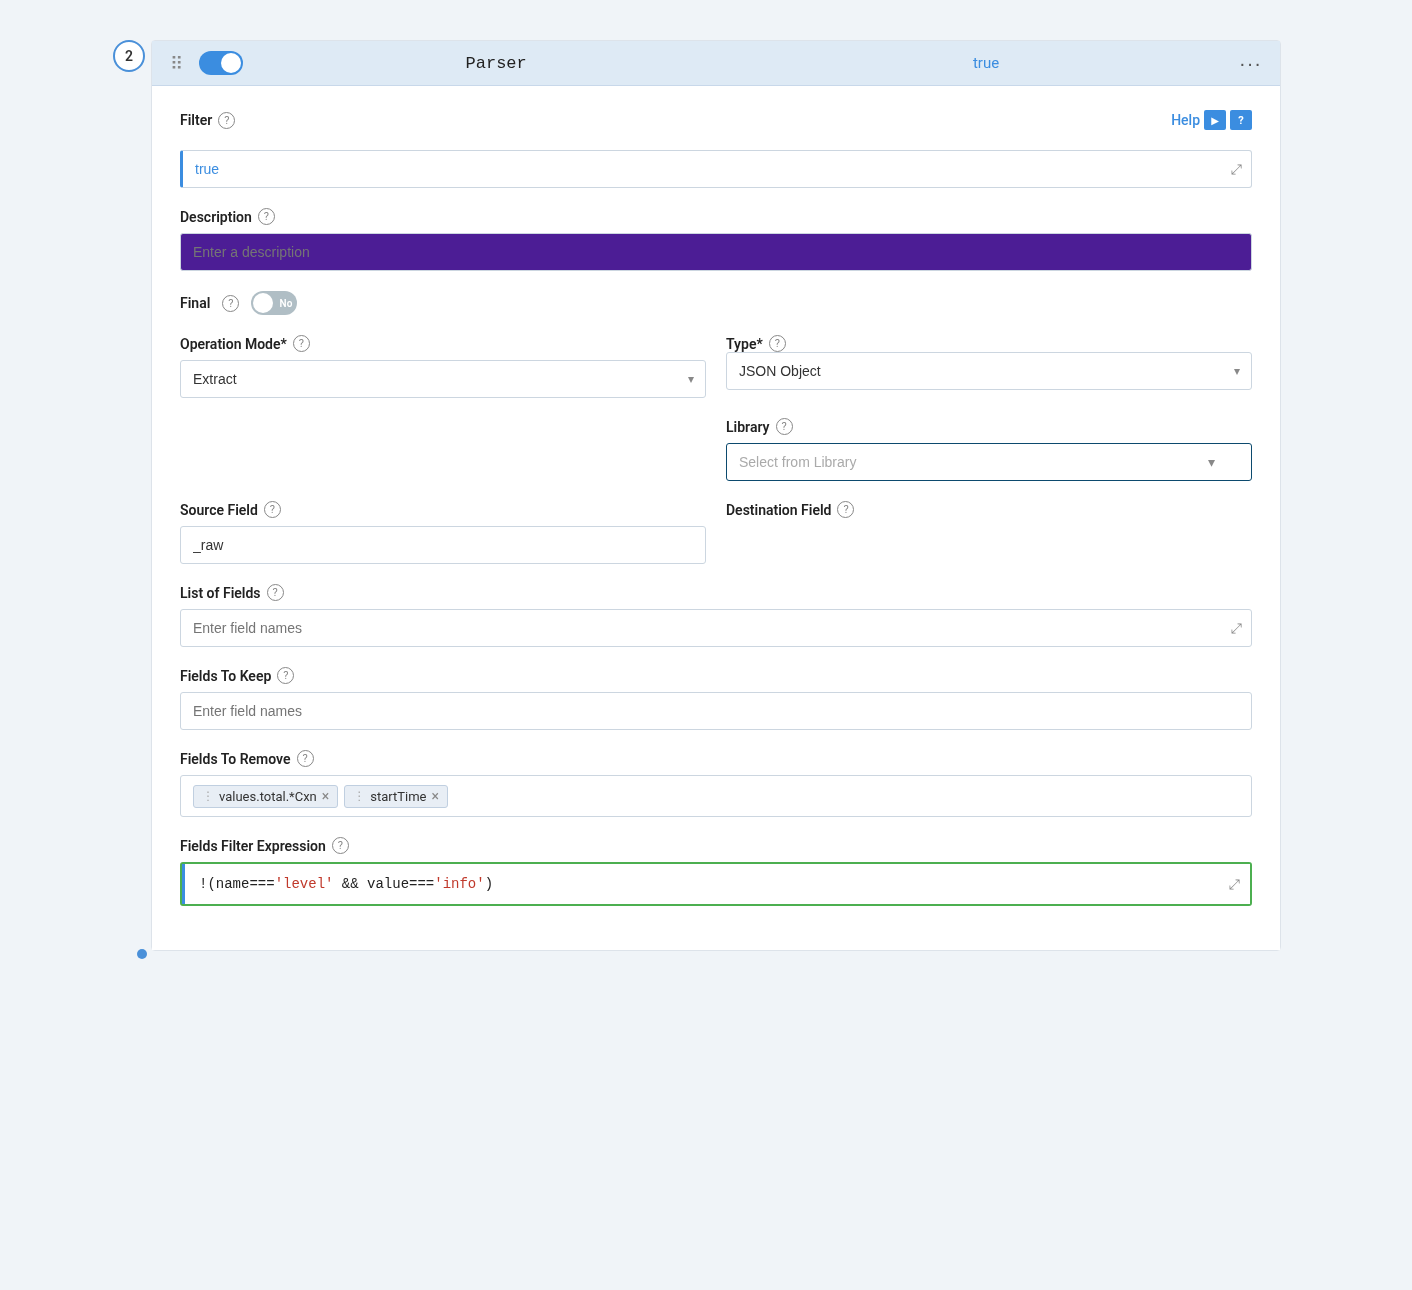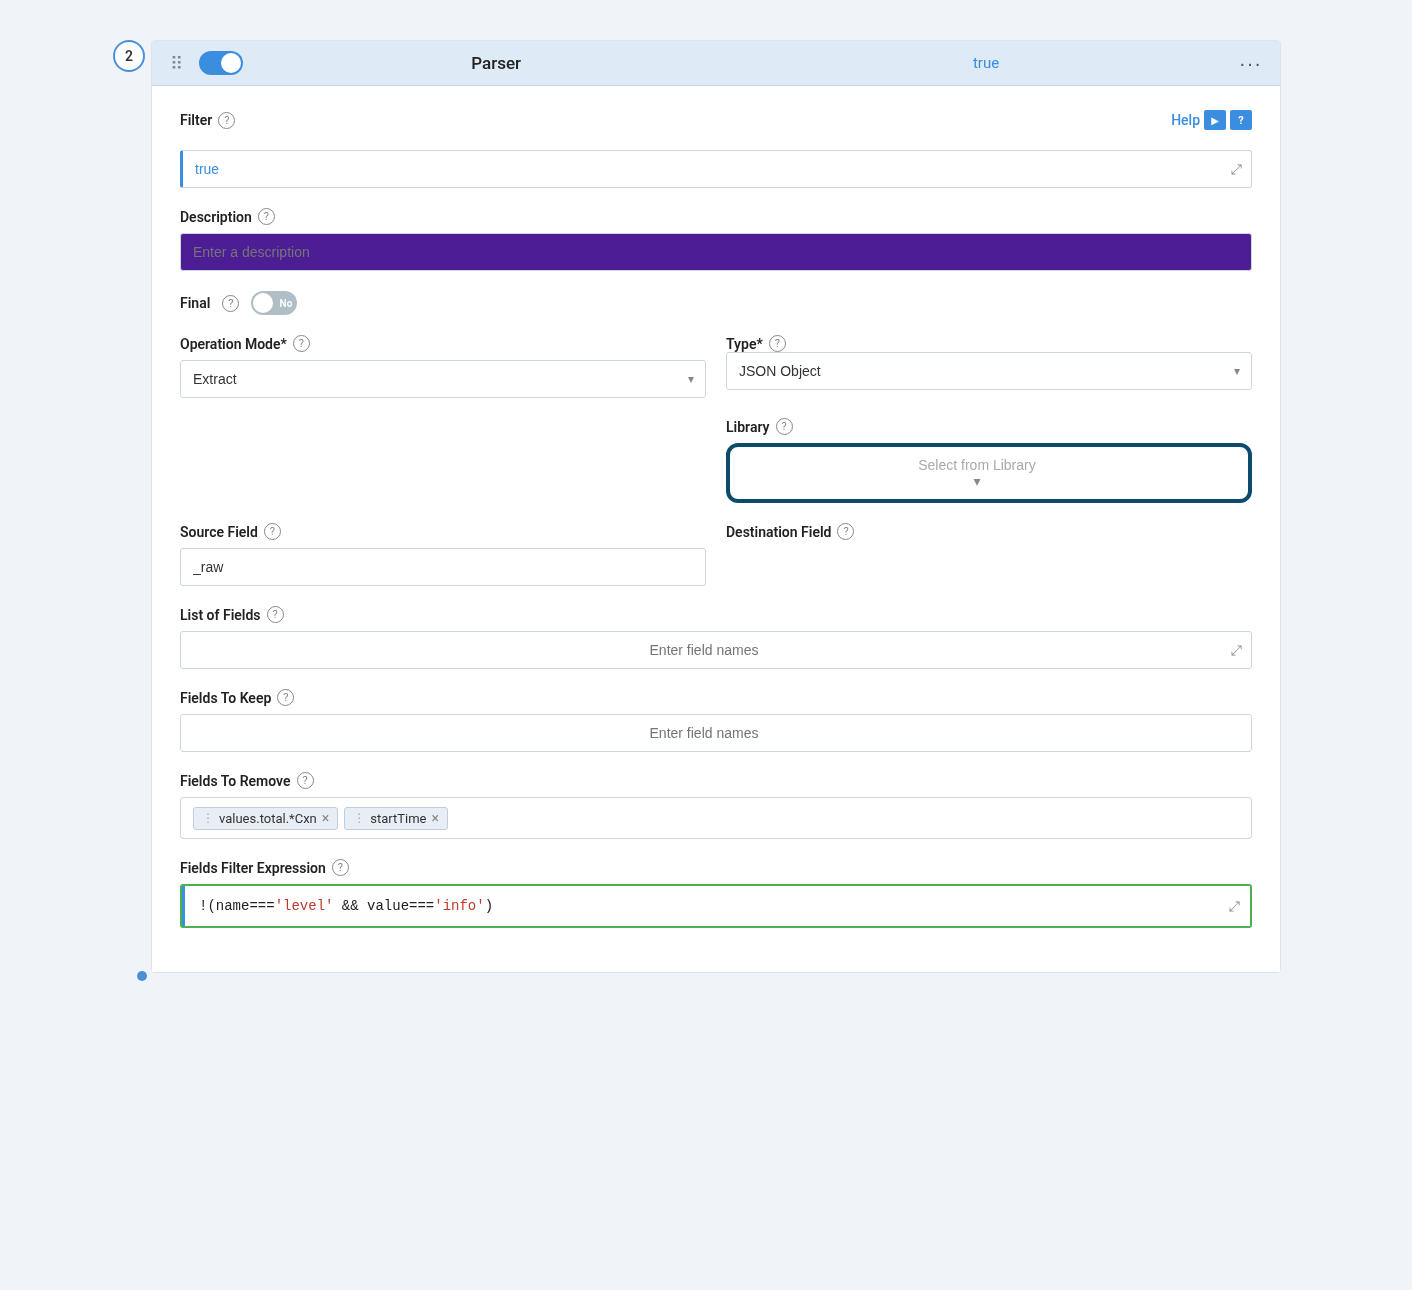--- a/index.html
+++ b/index.html
@@ -78,20 +78,21 @@
       top: 2px;
       right: 2px;
       transition: left 0.2s;
     }
     .top-bar-title {
       font-size: 17px;
       font-weight: 500;
       color: #222;
       flex: 1;
       text-align: center;
+      font-family: Liberation Mono, monospace;
     }
     .top-bar-status {
       font-size: 15px;
       color: #3b8de0;
       flex: 1;
       text-align: center;
     }
     .more-btn {
       background: none;
       border: none;
@@ -266,32 +267,31 @@
       position: absolute;
       right: 12px;
       top: 50%;
       transform: translateY(-50%);
       color: #888;
       font-size: 12px;
       pointer-events: none;
     }
     .library-select-btn {
       width: 100%;
-      border: 4px solid #0c4a6e;
-      border-radius: 12px;
+      border: 1px solid #0c4a6e;
+      border-radius: 3px;
       padding: 10px 36px 10px 12px;
       font-size: 14px;
       color: #aaa;
       background: #fff;
       text-align: left;
       cursor: pointer;
       display: flex;
       align-items: center;
       justify-content: space-between;
-      flex-direction: column;
     }
     
     .src-dest-row {
       display: grid;
       grid-template-columns: 1fr 1fr;
       gap: 20px;
       margin-bottom: 20px;
     }
     .text-input {
       width: 100%;
@@ -313,21 +313,20 @@
     }
     .expandable-input {
       width: 100%;
       border: 1px solid #ccd6e0;
       border-radius: 3px;
       padding: 10px 36px 10px 12px;
       font-size: 14px;
       color: #aaa;
       outline: none;
       background: #fff;
-      text-align: center;
     }
     
     .tags-input {
       width: 100%;
       border: 1px solid #ccd6e0;
       border-radius: 3px;
       padding: 8px 12px;
       font-size: 14px;
       color: #333;
       outline: none;

